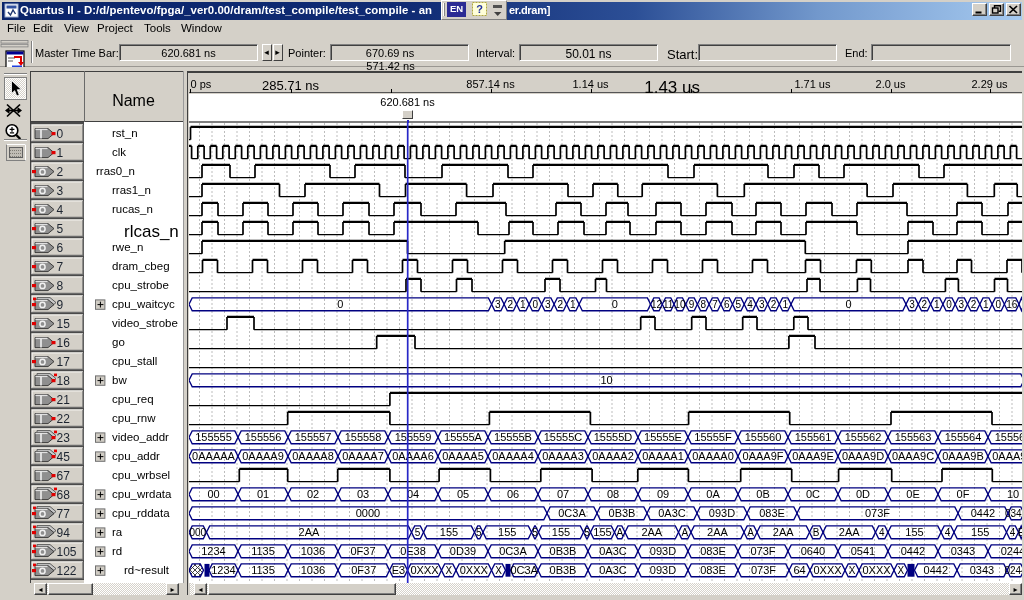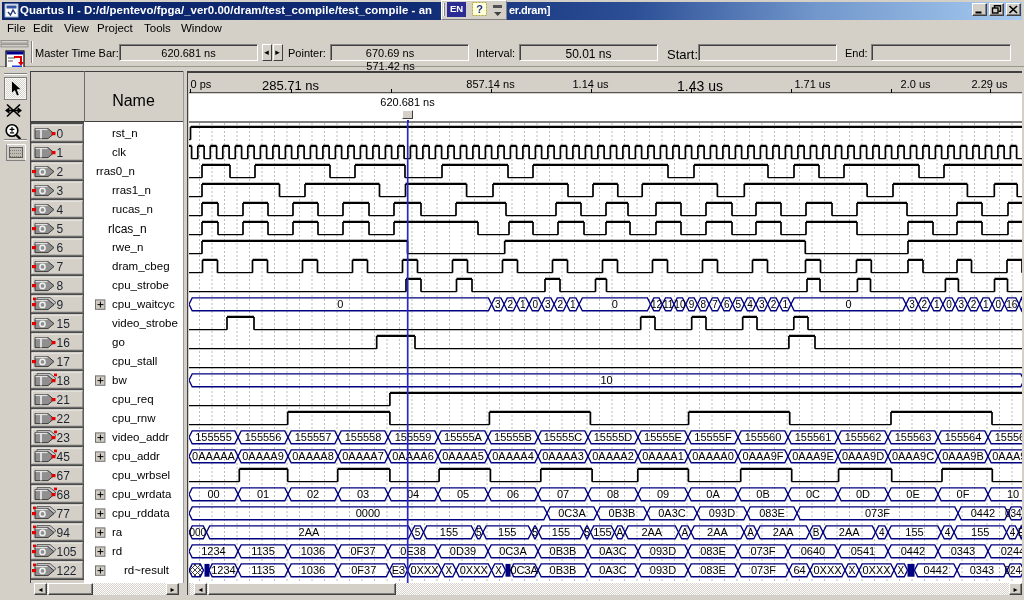--- a/index.html
+++ b/index.html
@@ -104,21 +104,21 @@
 <div style="position:absolute;left:85px;top:92px;width:97px;text-align:center;font-size:16px;color:#000">Name</div>
 <div style="position:absolute;left:31px;top:121.7px;width:53px;height:458.6px;background:#4a4a4a"></div>
 <div style="position:absolute;left:84px;top:121.7px;width:98.5px;height:461.3px;background:#fff"></div>
 <div style="position:absolute;left:30px;top:71px;width:1px;height:512px;background:#404040"></div>
 <div style="position:absolute;left:182.5px;top:71px;width:1px;height:512px;background:#9a9a9a"></div>
 <div style="position:absolute;left:112px;top:127.3px;font-size:11.5px;color:#000;white-space:nowrap">rst_n</div>
 <div style="position:absolute;left:112px;top:146.3px;font-size:11.5px;color:#000;white-space:nowrap">clk</div>
 <div style="position:absolute;left:96px;top:165.3px;font-size:11.5px;color:#000;white-space:nowrap">rras0_n</div>
 <div style="position:absolute;left:112px;top:184.3px;font-size:11.5px;color:#000;white-space:nowrap">rras1_n</div>
 <div style="position:absolute;left:112px;top:203.3px;font-size:11.5px;color:#000;white-space:nowrap">rucas_n</div>
-<div style="position:absolute;left:108px;top:222.3px;font-size:12px;color:#000;white-space:nowrap">rlcas_n</div>
+<div style="position:absolute;left:124px;top:222.3px;font-size:17px;color:#000;white-space:nowrap">rlcas_n</div>
 <div style="position:absolute;left:112px;top:241.3px;font-size:11.5px;color:#000;white-space:nowrap">rwe_n</div>
 <div style="position:absolute;left:112px;top:260.3px;font-size:11.5px;color:#000;white-space:nowrap">dram_cbeg</div>
 <div style="position:absolute;left:112px;top:279.3px;font-size:11.5px;color:#000;white-space:nowrap">cpu_strobe</div>
 <div style="position:absolute;left:112px;top:298.3px;font-size:11.5px;color:#000;white-space:nowrap">cpu_waitcyc</div>
 <div style="position:absolute;left:112px;top:317.3px;font-size:11.5px;color:#000;white-space:nowrap">video_strobe</div>
 <div style="position:absolute;left:112px;top:336.3px;font-size:11.5px;color:#000;white-space:nowrap">go</div>
 <div style="position:absolute;left:112px;top:355.3px;font-size:11.5px;color:#000;white-space:nowrap">cpu_stall</div>
 <div style="position:absolute;left:112px;top:374.3px;font-size:11.5px;color:#000;white-space:nowrap">bw</div>
 <div style="position:absolute;left:112px;top:393.3px;font-size:11.5px;color:#000;white-space:nowrap">cpu_req</div>
 <div style="position:absolute;left:112px;top:412.3px;font-size:11.5px;color:#000;white-space:nowrap">cpu_rnw</div>
@@ -365,25 +365,25 @@
 <div style="position:absolute;left:189px;top:72.6px;width:833px;height:20.4px;background:#d4d0c8;border-bottom:1.4px solid #555"></div>
 <div style="position:absolute;left:190.5px;top:78px;font-size:11px;color:#000">0 ps</div>
 <div style="position:absolute;left:250.5px;top:78px;width:80px;text-align:center;font-size:13px;color:#000">285.71 ns</div>
 <div style="position:absolute;left:290.5px;top:89px;width:1.4px;height:4px;background:#000"></div>
 <div style="position:absolute;left:350.5px;top:60px;width:80px;text-align:center;font-size:11px;color:#000">571.42 ns</div>
 <div style="position:absolute;left:390.5px;top:89px;width:1.4px;height:4px;background:#000"></div>
 <div style="position:absolute;left:450.5px;top:78px;width:80px;text-align:center;font-size:11px;color:#000">857.14 ns</div>
 <div style="position:absolute;left:490.5px;top:89px;width:1.4px;height:4px;background:#000"></div>
 <div style="position:absolute;left:550.5px;top:78px;width:80px;text-align:center;font-size:11px;color:#000">1.14 us</div>
 <div style="position:absolute;left:590.5px;top:89px;width:1.4px;height:4px;background:#000"></div>
-<div style="position:absolute;left:677px;top:78px;width:80px;text-align:left;font-size:14px;color:#000">1.43 us</div>
+<div style="position:absolute;left:620px;top:78px;width:80px;text-align:right;font-size:17px;color:#000">1.43 us</div>
 <div style="position:absolute;left:690.5px;top:89px;width:1.4px;height:4px;background:#000"></div>
 <div style="position:absolute;left:750.5px;top:78px;width:80px;text-align:right;font-size:11px;color:#000">1.71 us</div>
 <div style="position:absolute;left:790.5px;top:89px;width:1.4px;height:4px;background:#000"></div>
-<div style="position:absolute;left:850.5px;top:78px;width:80px;text-align:right;font-size:11px;color:#000">2.0 us</div>
+<div style="position:absolute;left:850.5px;top:78px;width:80px;text-align:center;font-size:11px;color:#000">2.0 us</div>
 <div style="position:absolute;left:890.5px;top:89px;width:1.4px;height:4px;background:#000"></div>
 <div style="position:absolute;left:949.5px;top:78px;width:80px;text-align:center;font-size:11px;color:#000">2.29 us</div>
 <div style="position:absolute;left:989.5px;top:89px;width:1.4px;height:4px;background:#000"></div>
 <div style="position:absolute;left:189.5px;top:89px;width:1.4px;height:4px;background:#000"></div>
 <div style="position:absolute;left:189px;top:94px;width:833px;height:27.3px;background:#fff"></div>
 <div style="position:absolute;left:189px;top:121.3px;width:833px;height:1.7px;background:#808080"></div>
 <div style="position:absolute;left:367px;top:95.5px;width:81px;text-align:center;font-size:11px;color:#000;background:#fff">620.681 ns</div>
 <div style="position:absolute;left:407px;top:119.5px;width:1.7px;height:4px;background:#2828c8"></div>
 <div style="position:absolute;left:402px;top:110px;width:11px;height:9px;background:#d4d0c8;border:1px solid #404040;border-top-color:#fff;border-left-color:#fff"></div>
 <svg width="833" height="460" viewBox="189.0 123.0 833 460" style="position:absolute;left:189.0px;top:123.0px">

